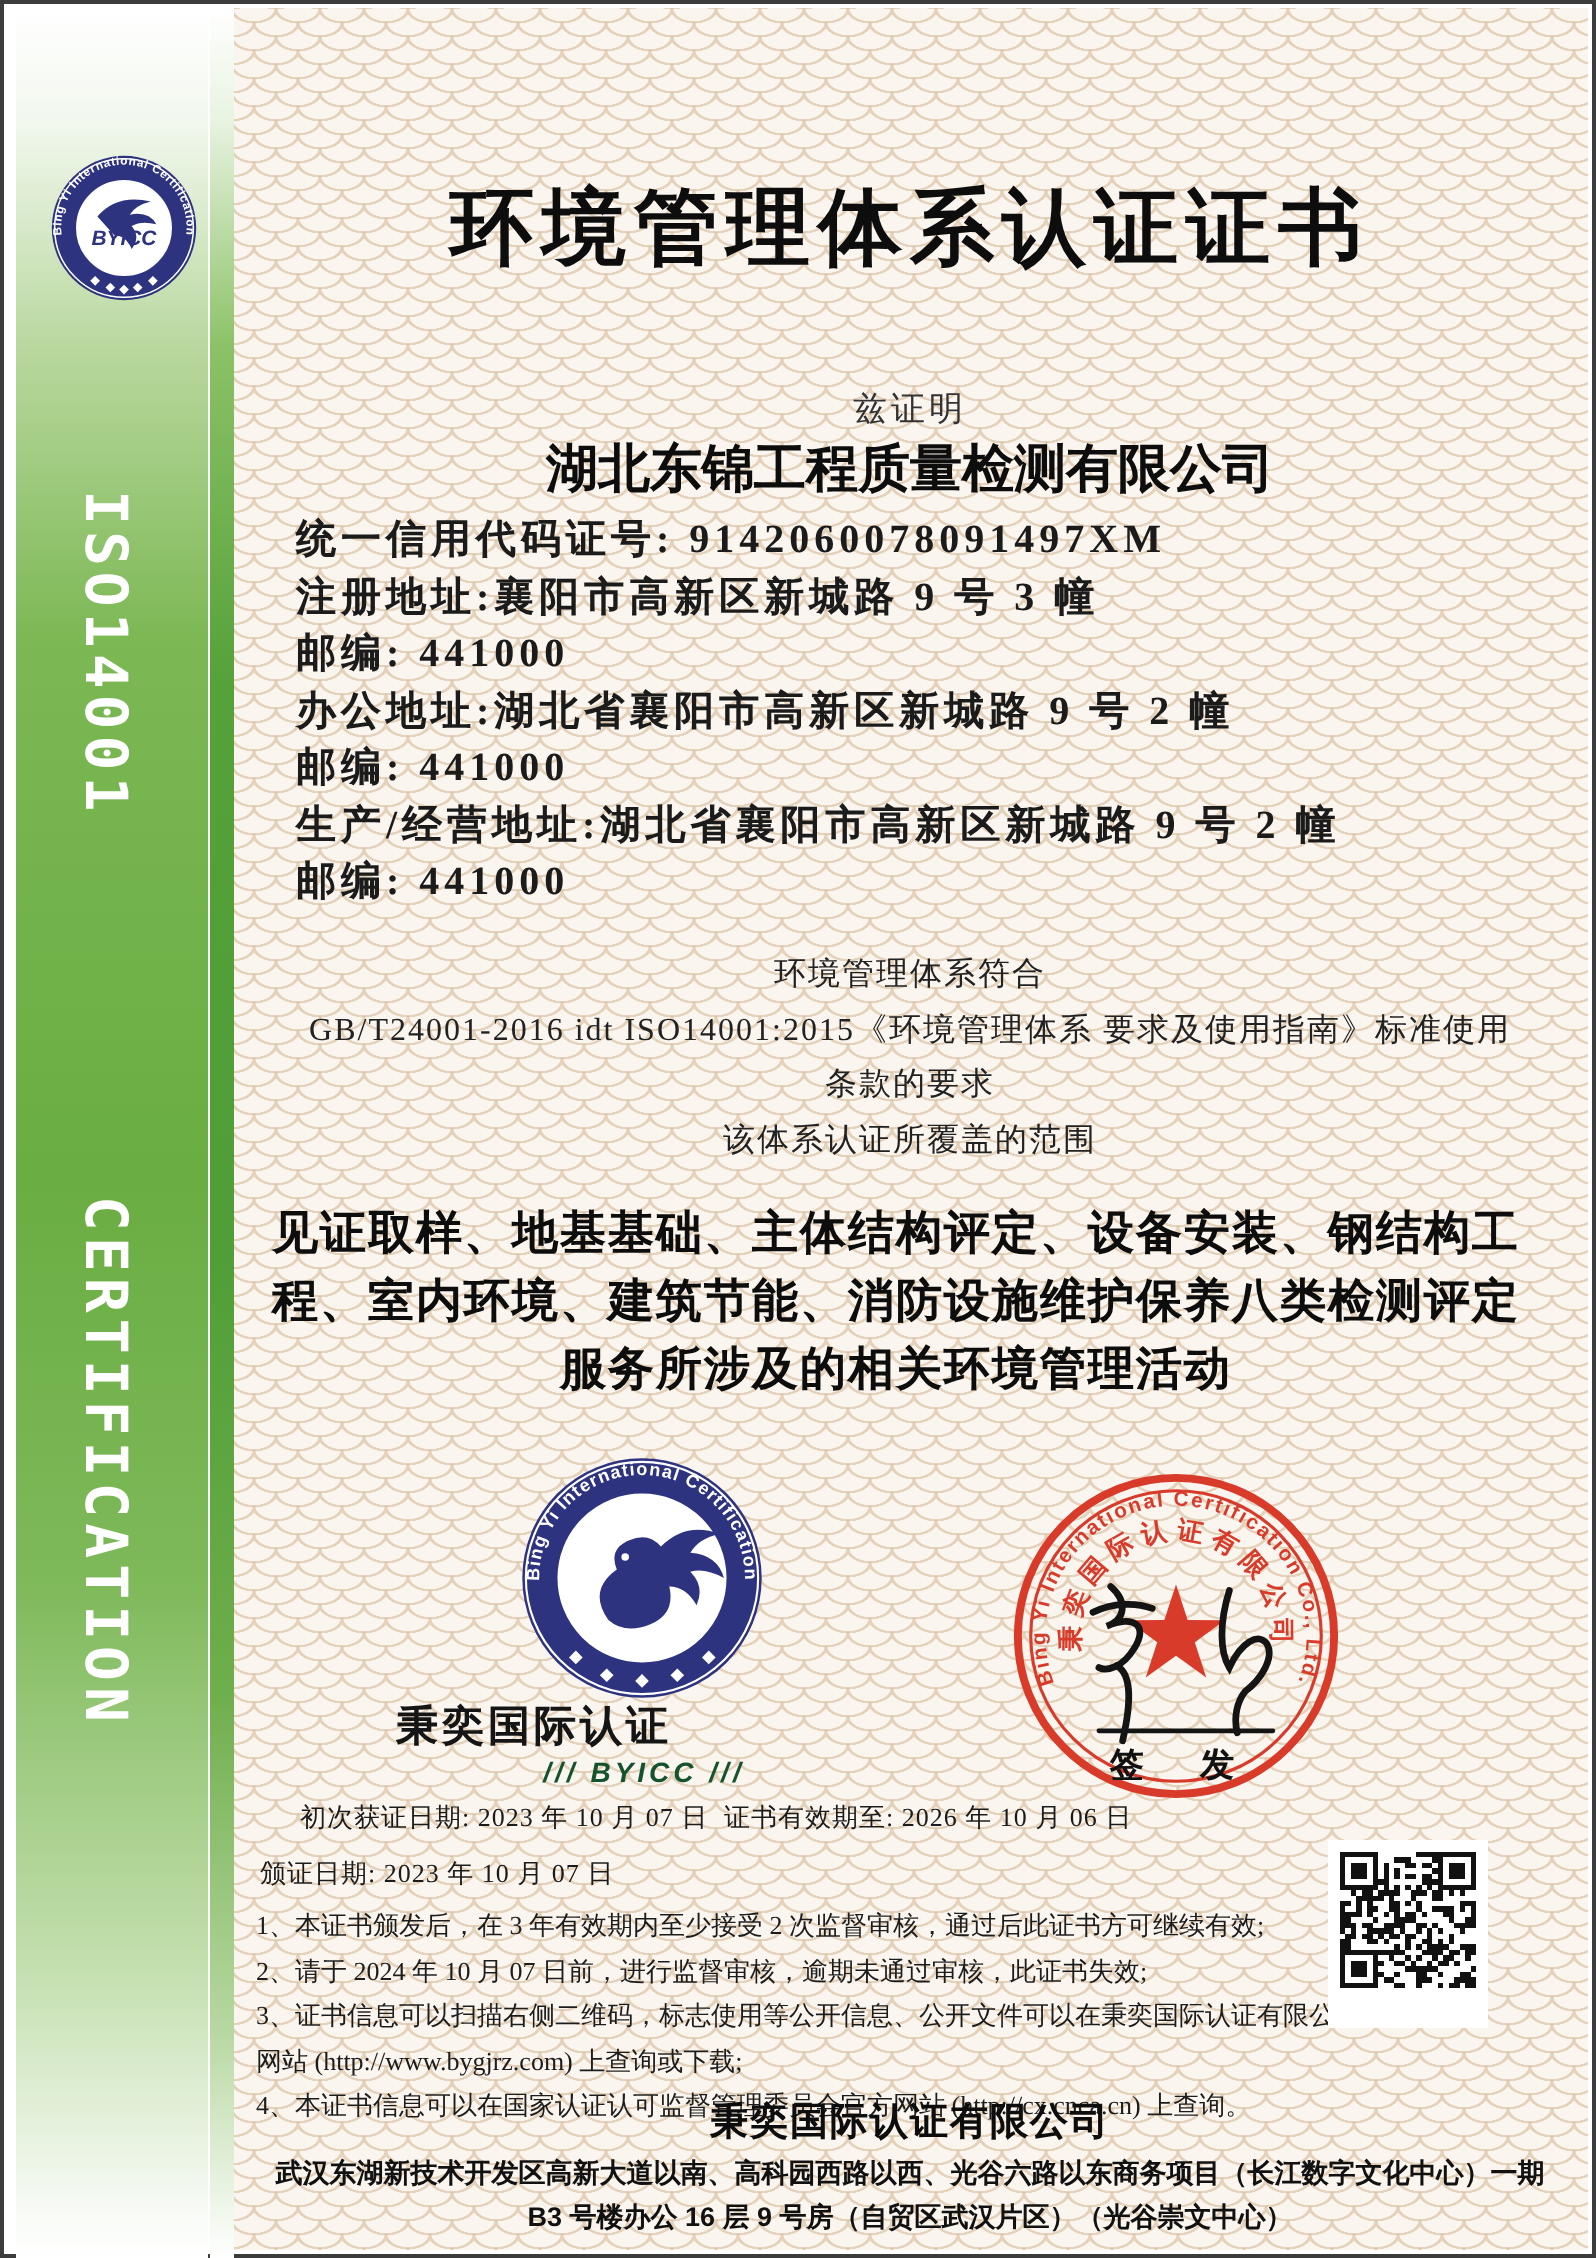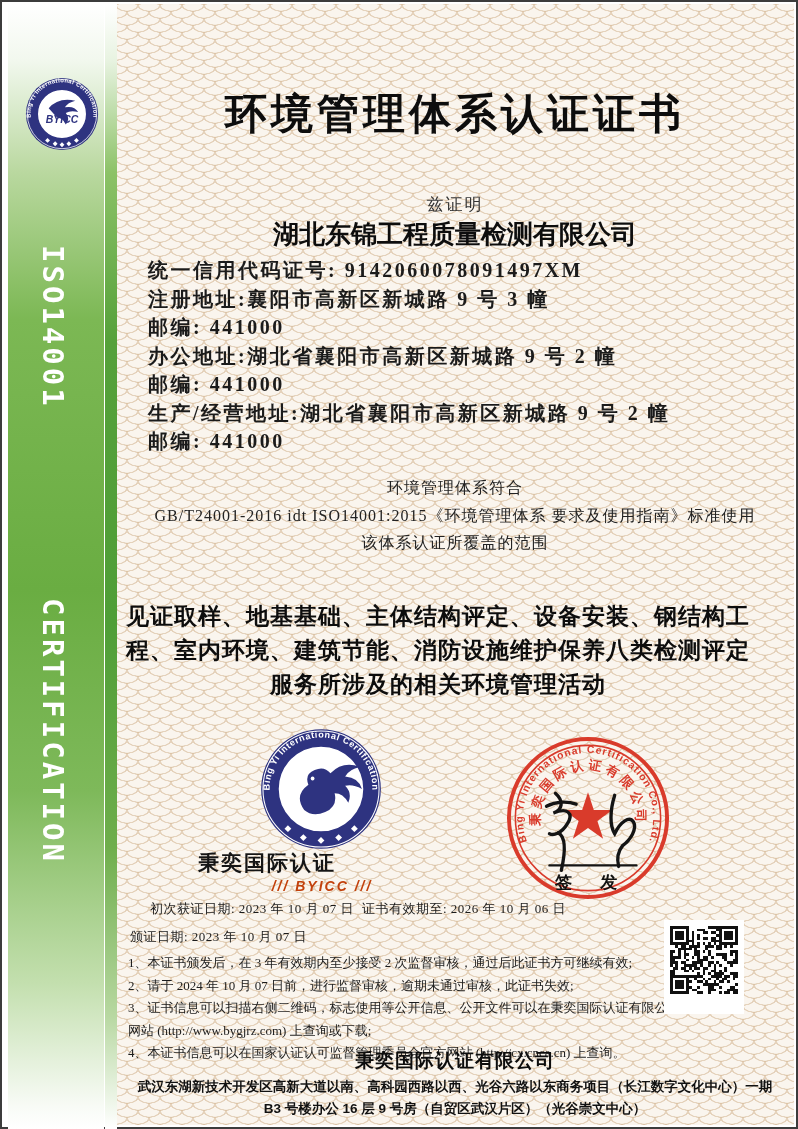--- a/index.html
+++ b/index.html
@@ -46,27 +46,27 @@
   .cert-line{top:150px;font-weight:bold;font-size:20px;letter-spacing:1px;color:#111;}
   .declare{top:191px;font-size:17px;color:#333;letter-spacing:2px;}
   .company{
     top:215px;font-family:"Liberation Sans","DejaVu Sans",sans-serif;
     font-weight:900;font-size:26px;color:#0d0d0d;
   }
   .details{top:254px;left:146px;width:600px;font-weight:bold;font-size:20px;letter-spacing:2.5px;}
   .details div{height:28.5px;line-height:28.5px;white-space:nowrap;}
   .std-block{top:472px;font-size:16px;line-height:27.5px;color:#222;letter-spacing:1px;}
   .scope{
-    top:598px;left:116px;width:640px;text-align:center;
+    top:598px;left:126px;width:640px;text-align:center;
     font-weight:900;font-size:23px;line-height:34px;letter-spacing:1px;color:#0d0d0d;
   }
   
   .logo-main{position:absolute;left:256px;top:724px;width:126px;height:126px;}
   .logo-cn{top:847px;left:196px;width:248px;text-align:left;font-family:"Liberation Sans",sans-serif;font-weight:900;font-size:21px;letter-spacing:2px;color:#151515;}
-  .logo-en{top:876px;left:196px;width:248px;text-align:center;font-family:"Liberation Sans",sans-serif;font-weight:bold;font-style:italic;font-size:14px;letter-spacing:2px;color:#c2410c;}
+  .logo-en{top:876px;left:196px;width:248px;text-align:center;font-family:"Liberation Sans",sans-serif;font-weight:bold;font-style:italic;font-size:14px;letter-spacing:2px;color:#14532d;}
   .stamp{position:absolute;left:502px;top:732px;width:168px;height:168px;}
   .sign-label{top:869px;left:530px;width:120px;text-align:center;font-weight:bold;font-size:17px;letter-spacing:12px;color:#111;}
   
   .date1{top:898px;left:128px;font-size:13px;letter-spacing:.5px;margin-left:20px;}
   .date2{top:898px;left:360px;font-size:13px;letter-spacing:.5px;}
   .date3{top:926px;left:128px;font-size:13px;letter-spacing:.5px;}
   .notes{top:950px;left:126px;width:560px;font-size:13px;line-height:22.5px;color:#1c1c1c;}
   .notes div{margin:0;}
   .qr-box{position:absolute;left:662px;top:918px;width:80px;height:94px;background:#fff;display:flex;align-items:flex-start;justify-content:center;padding-top:6px;box-sizing:border-box;}
   .qr-box svg{width:68px;height:68px;}
@@ -119,20 +119,21 @@
     <div>邮编: 441000</div>
     <div>办公地址:湖北省襄阳市高新区新城路 9 号 2 幢</div>
     <div>邮编: 441000</div>
     <div>生产/经营地址:湖北省襄阳市高新区新城路 9 号 2 幢</div>
     <div>邮编: 441000</div>
   </div>
 
   <div class="abs ctr std-block">
     <div>环境管理体系符合</div>
     <div>GB/T24001-2016 idt ISO14001:2015《环境管理体系 要求及使用指南》标准使用</div>
+    <div>条款的要求</div>
     <div>该体系认证所覆盖的范围</div>
   </div>
 
   <div class="abs scope">见证取样、地基基础、主体结构评定、设备安装、钢结构工程、室内环境、建筑节能、消防设施维护保养八类检测评定服务所涉及的相关环境管理活动</div>
 
   <svg class="logo-main" viewBox="0 0 120 120">
     <circle cx="60" cy="60" r="57" fill="#2e3380"></circle>
     <circle cx="60" cy="60" r="55.3" fill="none" stroke="#ffffff" stroke-width="1"></circle>
     <circle cx="60" cy="60" r="41" fill="#ffffff" stroke="#2e3380" stroke-width="1.5"></circle>
     <defs>

